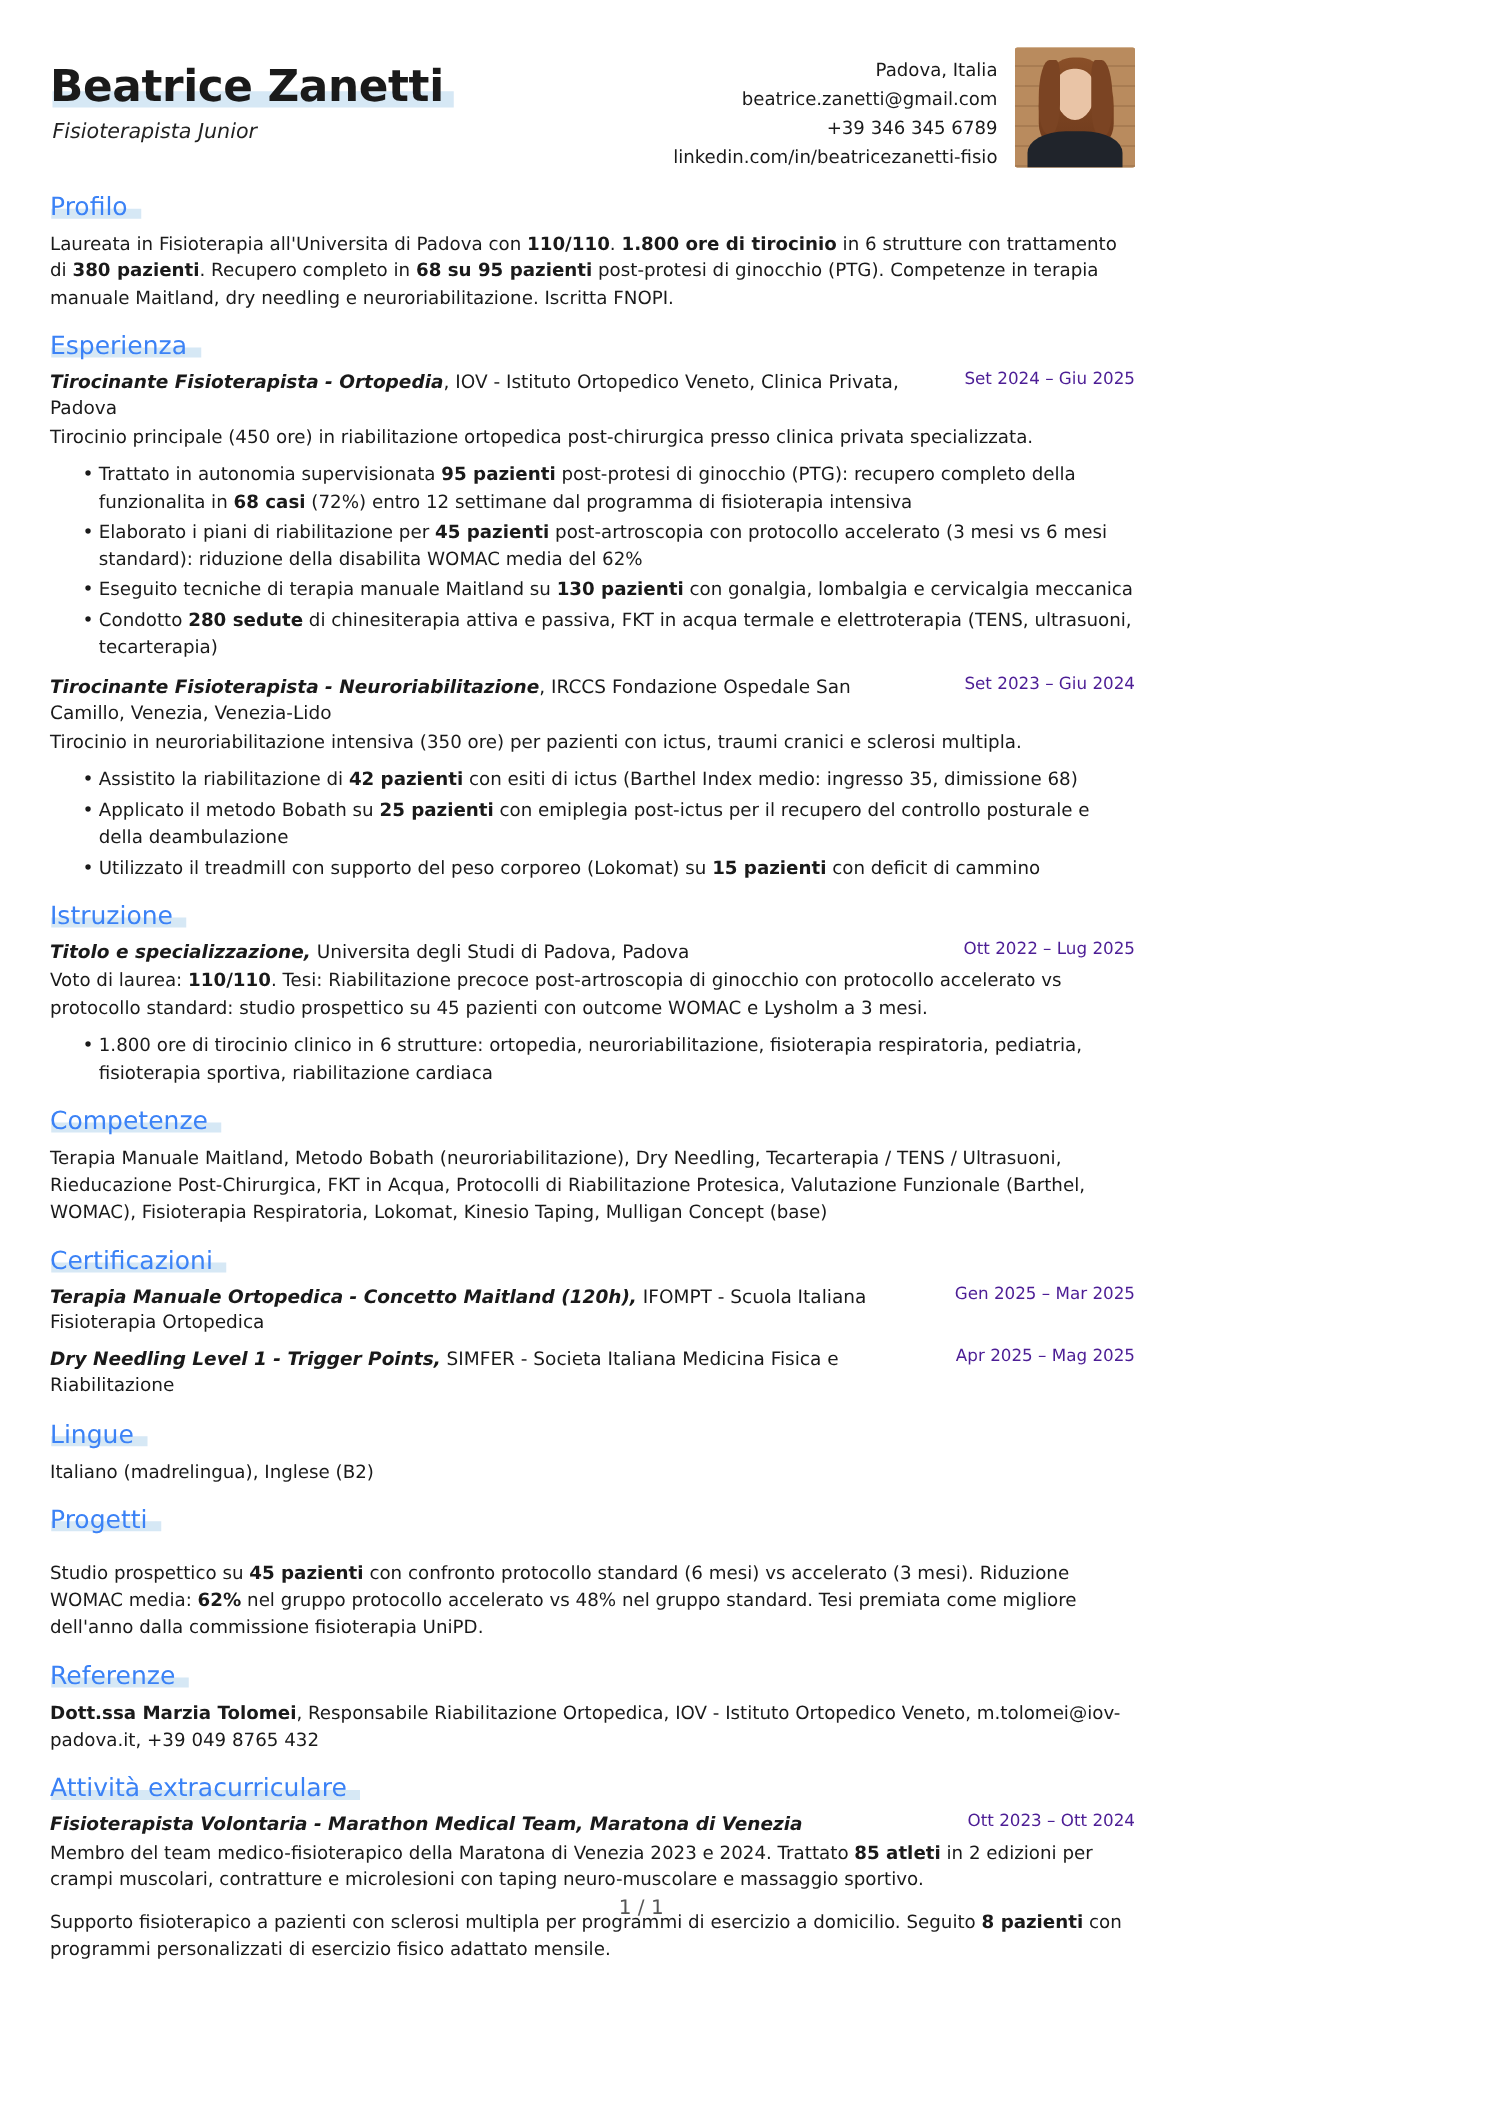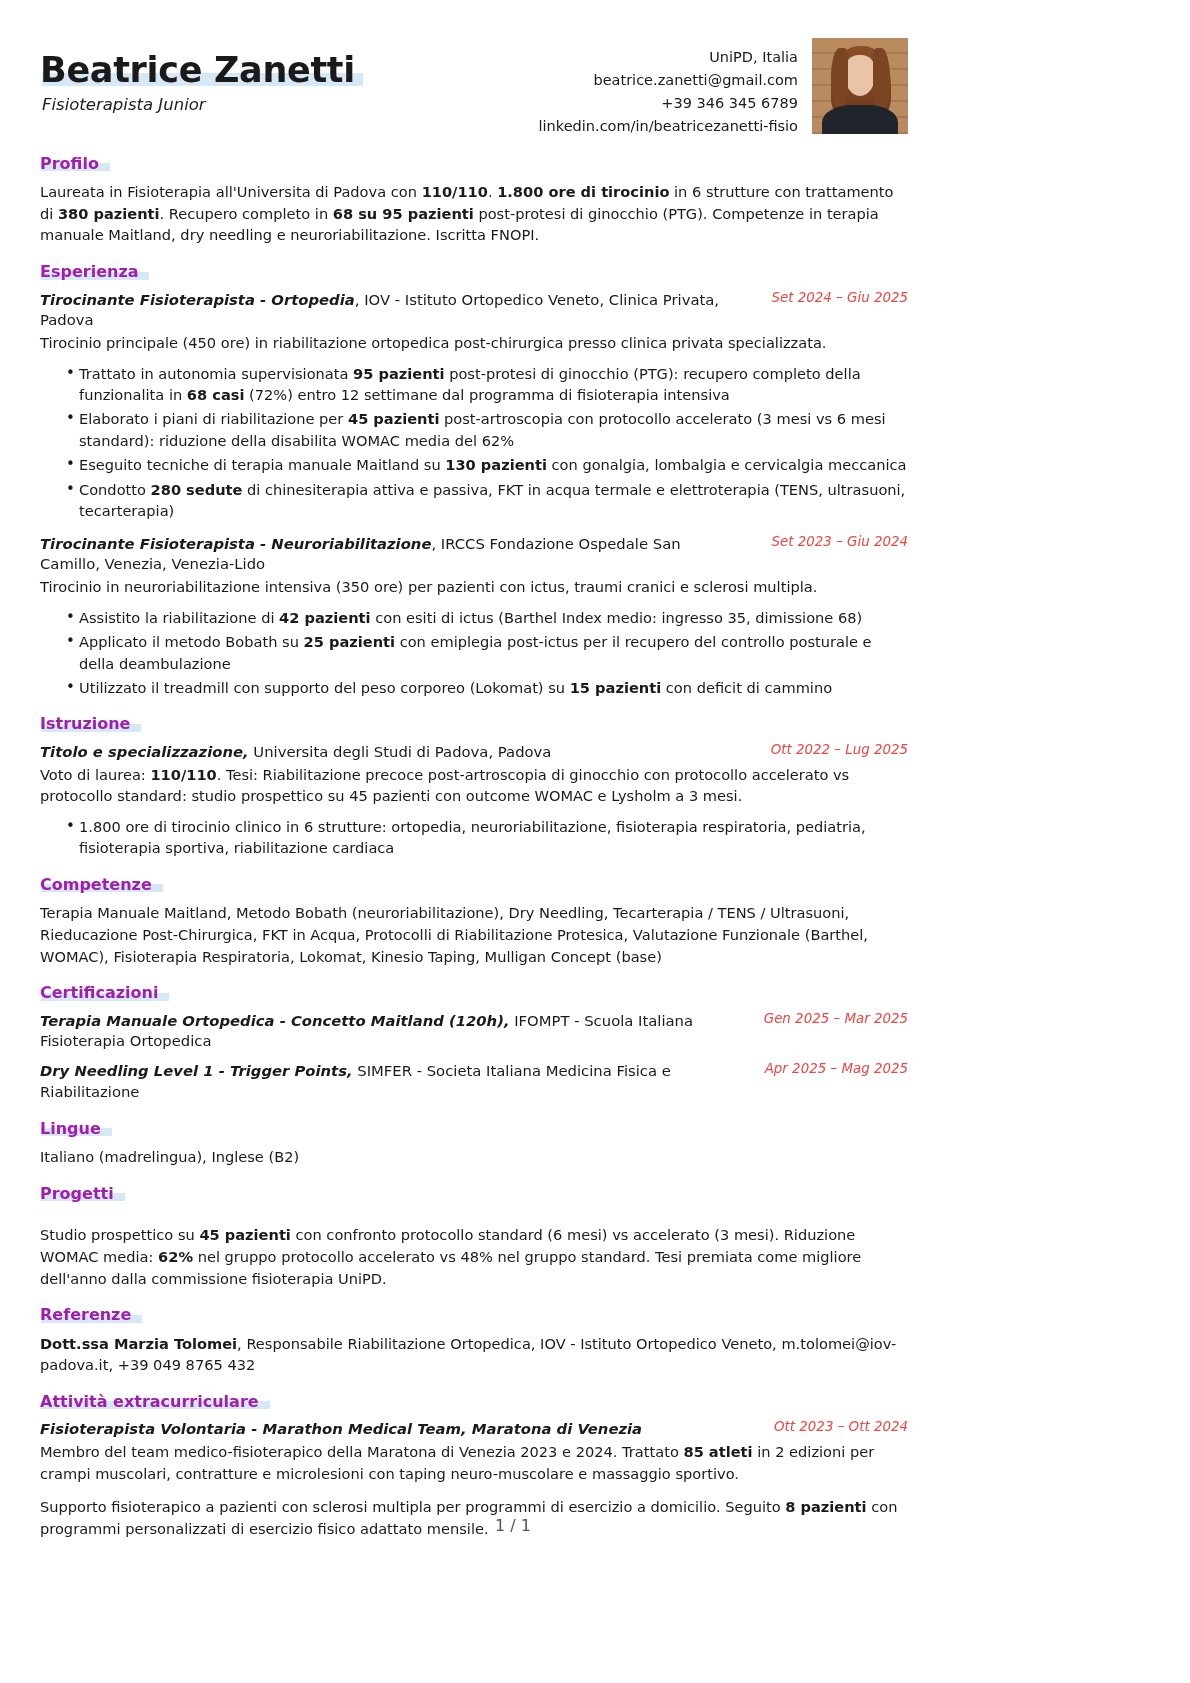--- a/index.html
+++ b/index.html
@@ -122,23 +122,23 @@
     position: absolute;
     right: 19%; top: 10%;
     width: 18%; height: 64%;
     background: #7b4423;
     border-radius: 20% 50% 40% 40%;
   }
 
   
   .section { margin-top: 16px; }
   .section-title {
-    font-size: 16px;
-    font-weight: bold;
-    color: #a21caf;
+    font-size: 20px;
+    font-weight: normal;
+    color: #3b82f6;
     display: inline-block;
     position: relative;
     margin: 0 0 9px 0;
     line-height: 1.1;
   }
   .section-title .t { position: relative; z-index: 2; }
   .section-title::after {
     content: "";
     position: absolute;
     left: 1px;
@@ -171,22 +171,21 @@
     font-size: 14.8px;
     line-height: 1.4;
     flex: 1 1 auto;
   }
   .entry-title .role {
     font-weight: bold;
     font-style: italic;
   }
   .entry-date {
     font-size: 13.4px;
-    font-style: italic;
-    color: #ef4444;
+    color: #4c1d95;
     white-space: nowrap;
     flex: 0 0 auto;
     text-align: right;
     margin-left: 24px;
   }
   .entry-sub {
     font-size: 14.6px;
     line-height: 1.48;
     margin-top: 1px;
   }
@@ -232,21 +231,21 @@
 
 <div class="page">
 
   <div class="header">
     <div class="header-left">
       <div class="name"><span class="hl">Beatrice Zanetti</span></div>
       <div class="job-title">Fisioterapista Junior</div>
     </div>
     <div class="header-right">
       <div class="contact">
-        <div>UniPD, Italia</div>
+        <div>Padova, Italia</div>
         <div>beatrice.zanetti@gmail.com</div>
         <div>+39 346 345 6789</div>
         <div>linkedin.com/in/beatricezanetti-fisio</div>
       </div>
       <div class="photo">
         <div class="bg-wall"></div>
         <div class="hair"></div>
         <div class="face"></div>
         <div class="hair-front-l"></div>
         <div class="hair-front-r"></div>

